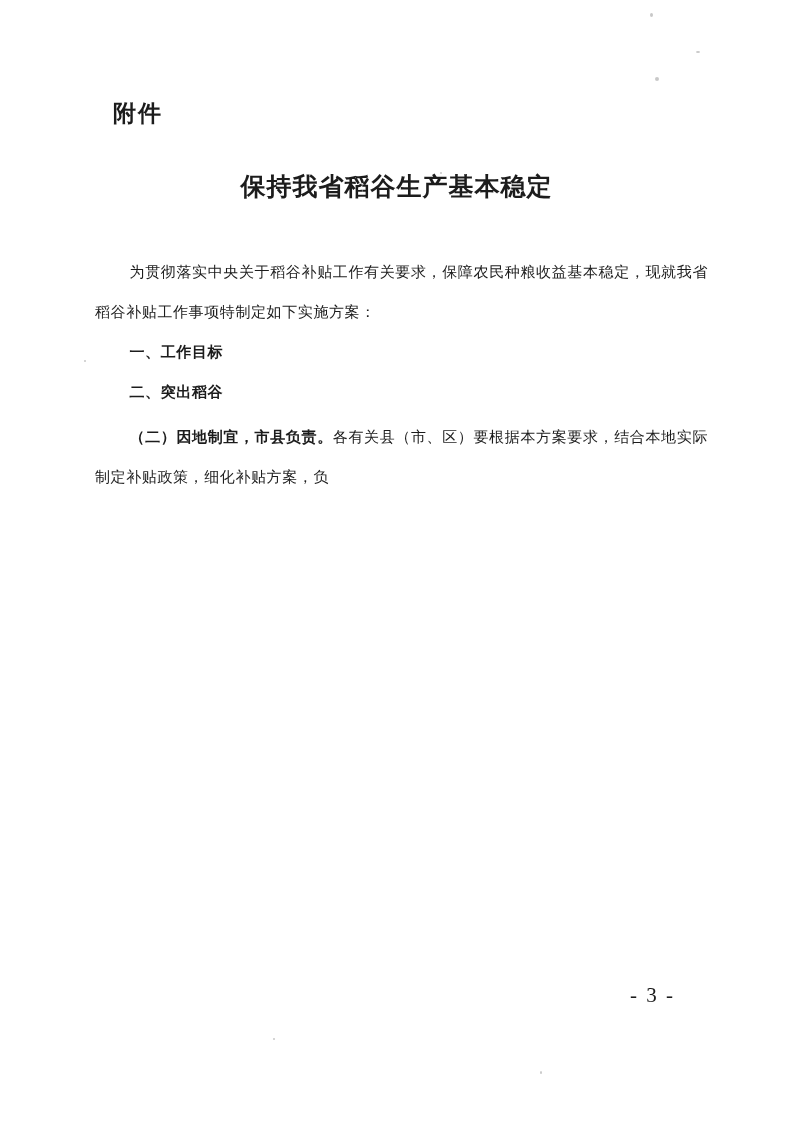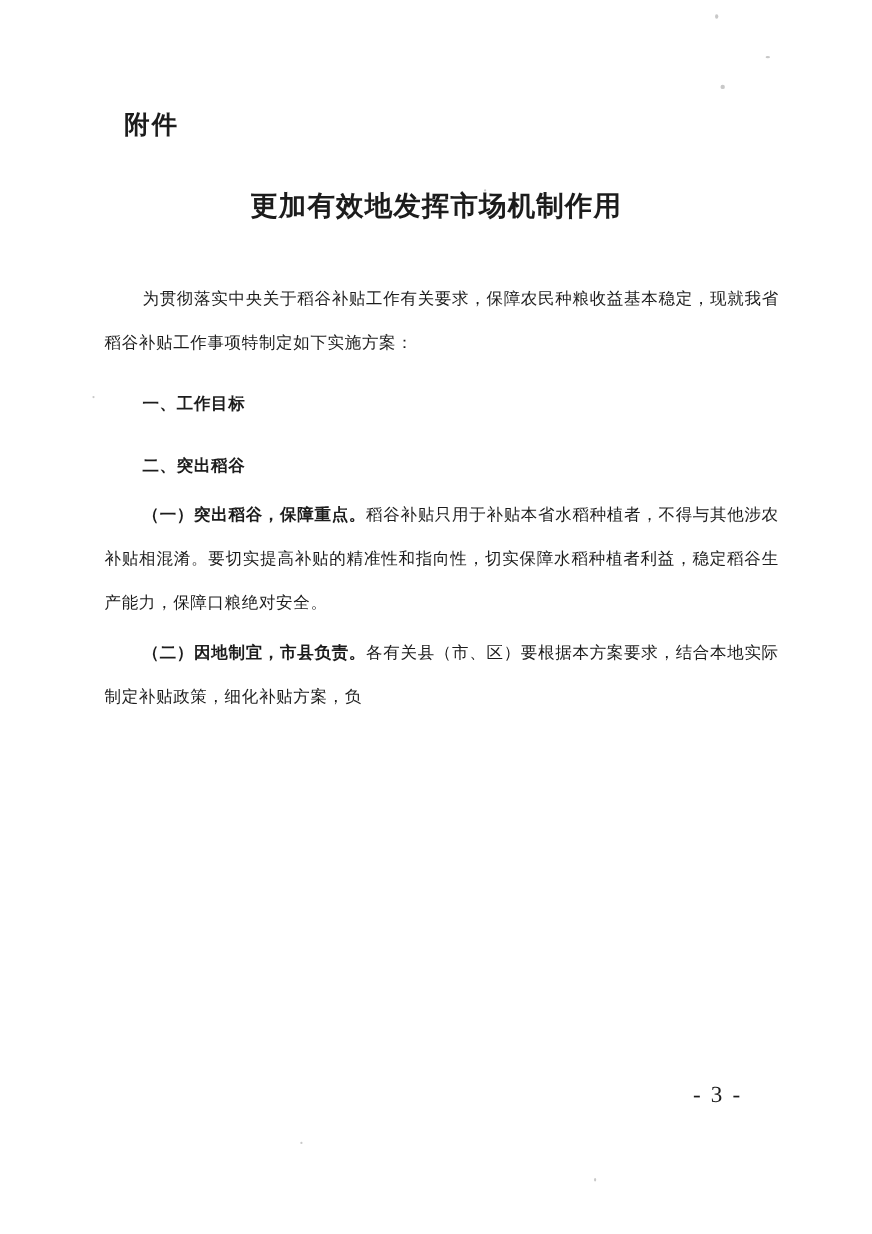--- a/index.html
+++ b/index.html
@@ -50,21 +50,21 @@
     text-align: justify;
   }
   .para {
     margin: 0;
     text-indent: 2.3em;
   }
   .para.spaced {
     margin-top: 5px;
   }
   .heading {
-    margin: 16px 0 0 0;
+    margin: 0 0 0 0;
     text-indent: 2.3em;
     font-family: "Liberation Sans", "DejaVu Sans", sans-serif;
     font-weight: bold;
   }
   .lead {
     font-weight: bold;
   }
   .pageno {
     position: absolute;
     top: 983px;
@@ -94,32 +94,31 @@
   <span class="speck s1"></span>
   <span class="speck s2"></span>
   <span class="speck s3"></span>
   <span class="speck s4"></span>
   <span class="speck s5"></span>
   <span class="speck s6"></span>
   <span class="speck s7"></span>
 
   <div class="attachment">附件</div>
 
-  <h1 class="title">更加有效地发挥市场机制作用</h1>
+  <h1 class="title">保持我省稻谷生产基本稳定</h1>
 
   <div class="body">
 
     <p class="para"><span>为贯彻落实中央关于稻谷补贴工作有关要求，保障农民种粮收益基本稳定，现就我省稻谷补贴工作事项特制定如下实施方案：</span></p>
 
     <p class="heading"><span>一、工作目标</span></p>
 
 
     <p class="heading"><span>二、突出稻谷</span></p>
 
-    <p class="para spaced"><span class="lead">（一）突出稻谷，保障重点。</span><span>稻谷补贴只用于补贴本省水稻种植者，不得与其他涉农补贴相混淆。要切实提高补贴的精准性和指向性，切实保障水稻种植者利益，稳定稻谷生产能力，保障口粮绝对安全。</span></p>
 
     <p class="para spaced"><span class="lead">（二）因地制宜，市县负责。</span><span>各有关县（市、区）要根据本方案要求，结合本地实际制定补贴政策，细化补贴方案，负</span></p>
 
   </div>
 
   <div class="pageno">- 3 -</div>
 
 </div>
 
 </body></html>

